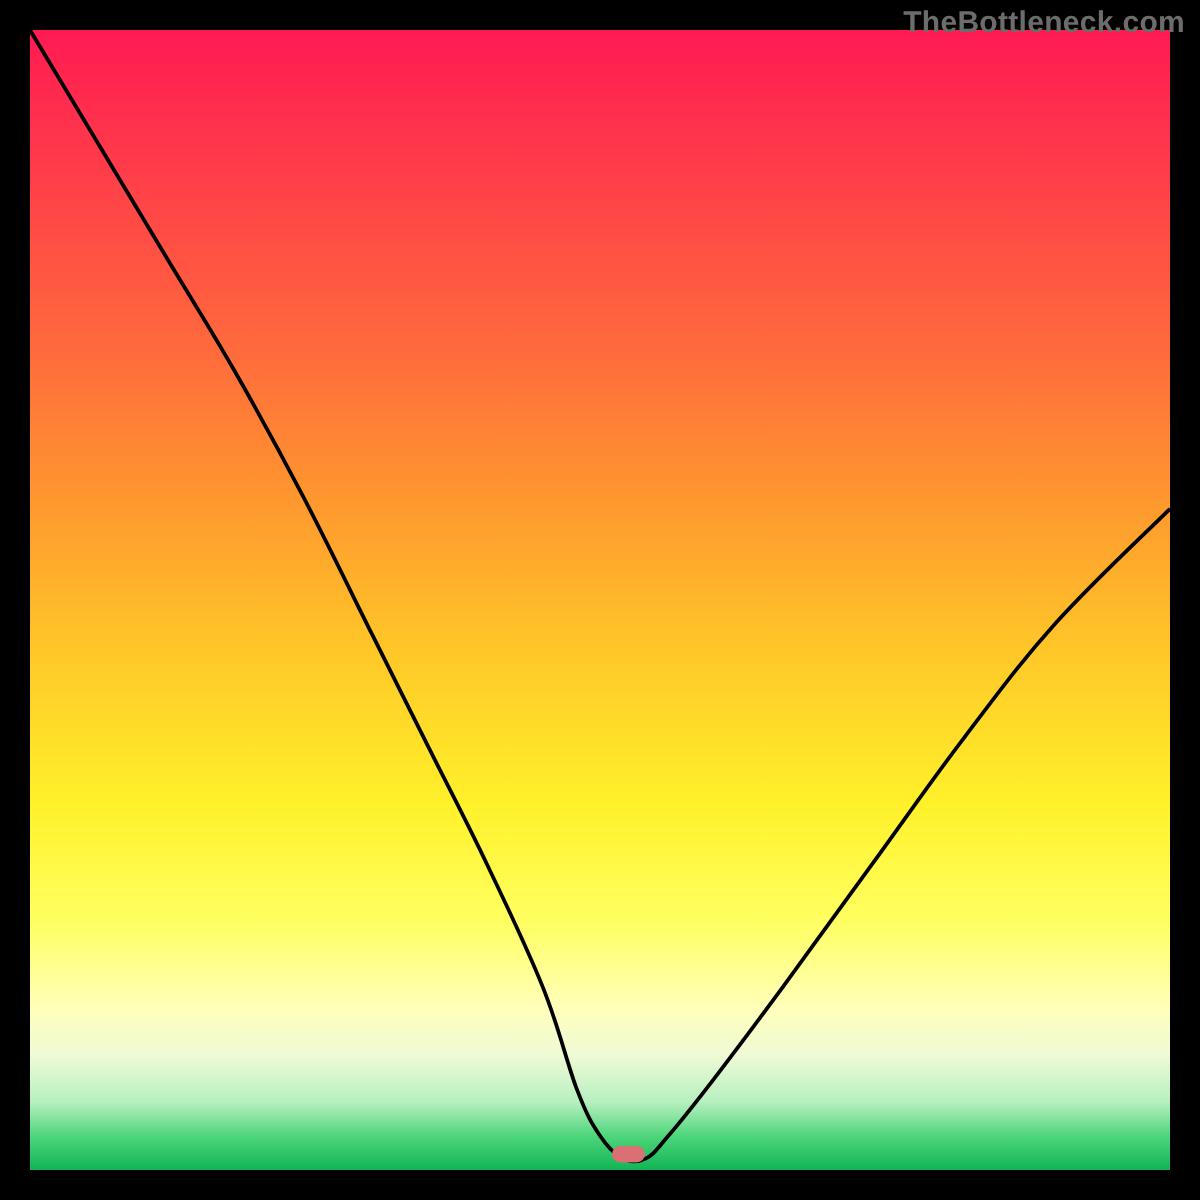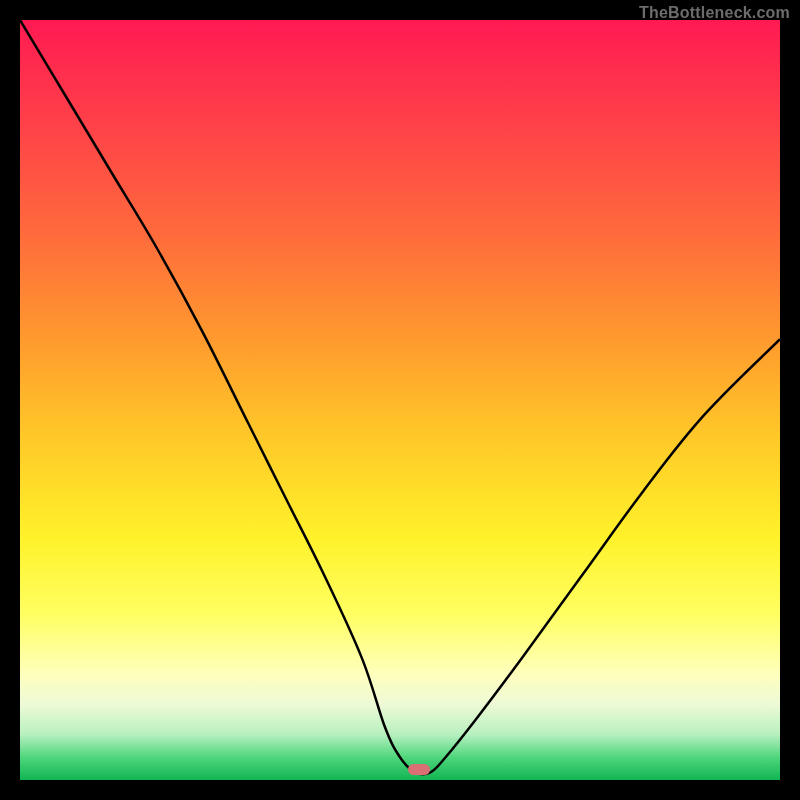--- a/index.html
+++ b/index.html
@@ -56,21 +56,21 @@
     width: 22px;
     height: 11px;
     background: #da6f74;
     border-radius: 6px;
   }
   .watermark {
     position: absolute;
     top: 4px;
     right: 10px;
     color: #6c6c6c;
-    font-size: 16px;
+    font-size: 20px;
     font-weight: 600;
     letter-spacing: 0.2px;
     user-select: none;
   }
 </style>
 </head>
 <body>
 
 <div class="stage">
 

